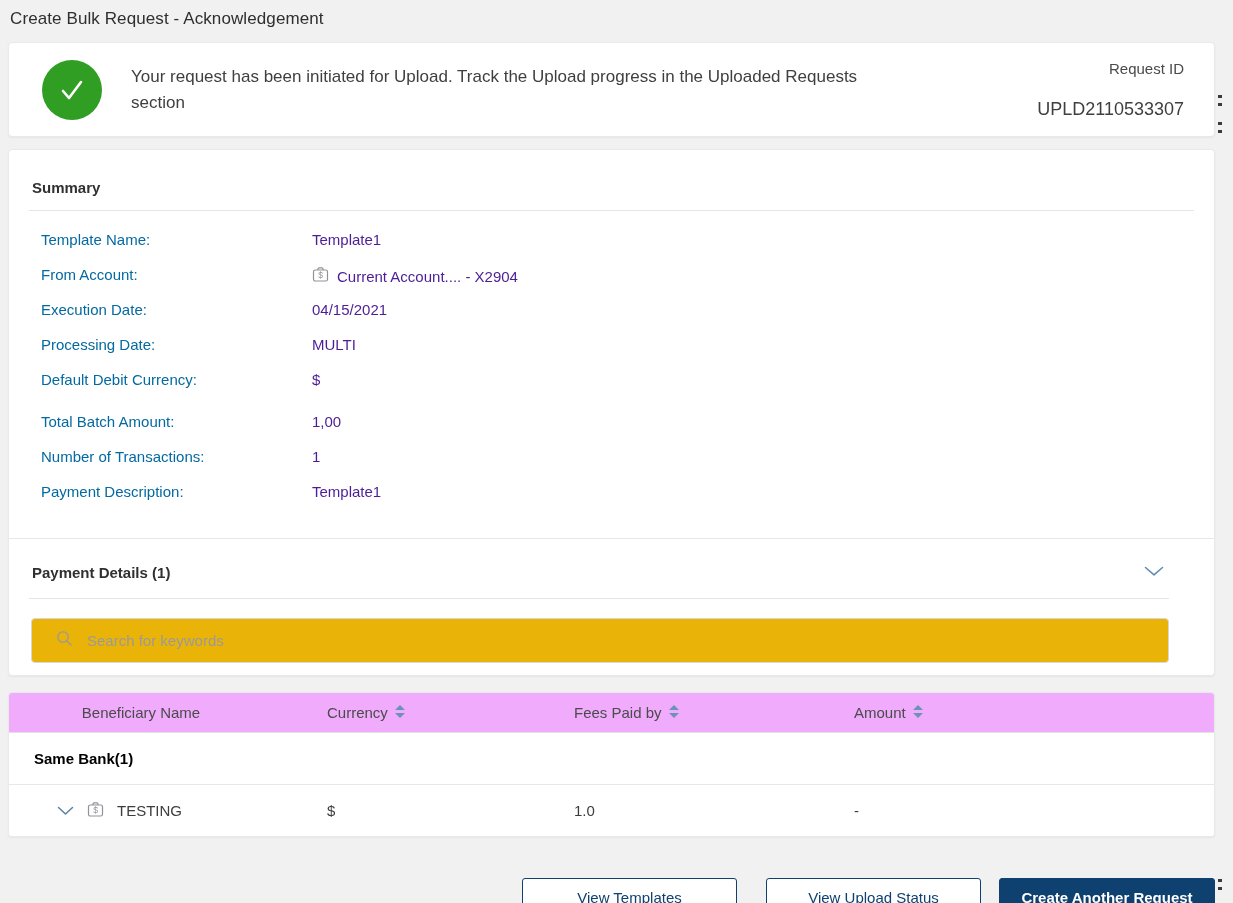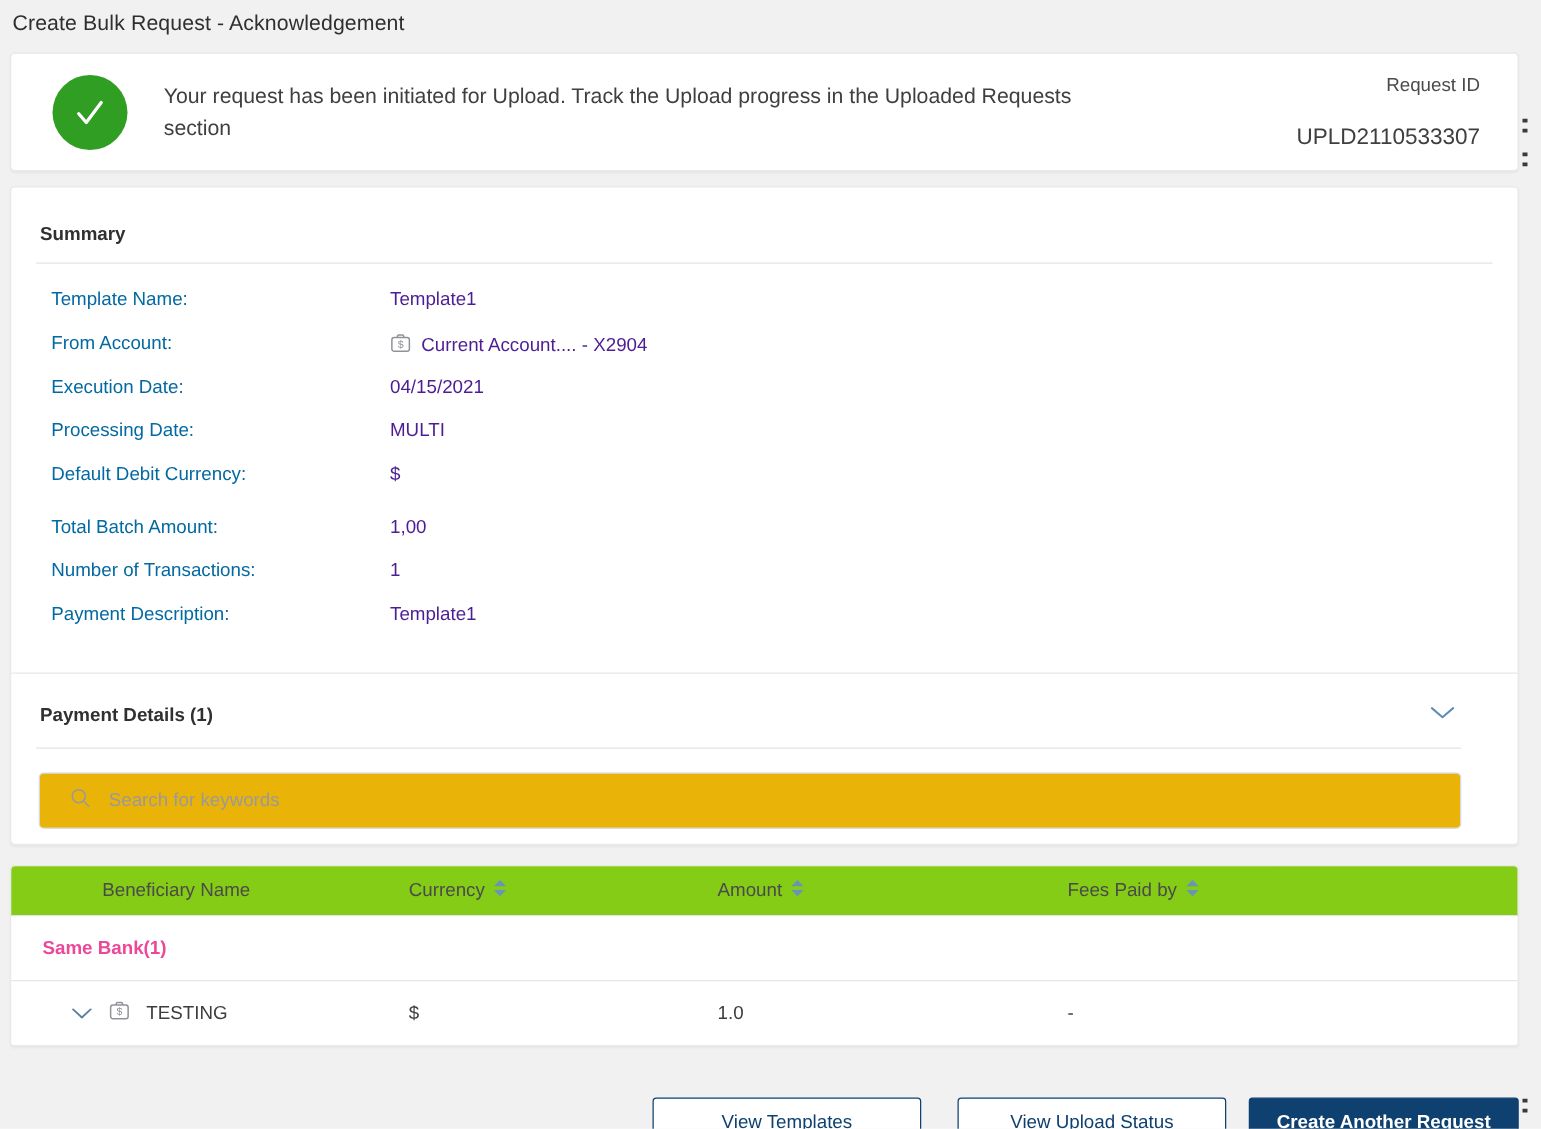--- a/index.html
+++ b/index.html
@@ -94,31 +94,31 @@
   }
   .search-box input::placeholder { color:#9a9a9a; }
 
   
   .table-card { margin-top:16px; border-radius:3px; }
   .thead {
     display:grid;
     grid-template-columns:318px 247px 280px 1fr;
     align-items:center;
     height:40px;
-    background:#84cc16;
+    background:#f0abfc;
     border-bottom:1px solid #e2e2e2;
     border-top-left-radius:3px; border-top-right-radius:3px;
     font-size:15px; color:#4b4b4b;
   }
   .th { display:flex; align-items:center; gap:6px; }
   .th-center { justify-content:center; padding-right:54px; }
   .group-row {
     height:52px; display:flex; align-items:center;
     padding-left:25px;
-    font-size:15px; font-weight:bold; color:#ec4899;
+    font-size:15px; font-weight:bold; color:#000000;
     border-bottom:1px solid #e7e7e7;
   }
   .data-row {
     display:grid;
     grid-template-columns:318px 247px 280px 1fr;
     align-items:center;
     height:51px;
     font-size:15px; color:#3d3d3d;
   }
   .cell-beneficiary { display:flex; align-items:center; gap:13px; padding-left:48px; }
@@ -255,30 +255,30 @@
       <div class="th">
         <span>Currency</span>
         <span>
           <svg width="12" height="15" viewBox="0 0 12 15">
             <polygon points="6,1 11,6 1,6" fill="#6b93b8"></polygon>
             <polygon points="1,9 11,9 6,14" fill="#6b93b8"></polygon>
           </svg>
         </span>
       </div>
       <div class="th">
-        <span>Amount</span>
+        <span>Fees Paid by</span>
         <span>
           <svg width="12" height="15" viewBox="0 0 12 15">
             <polygon points="6,1 11,6 1,6" fill="#6b93b8"></polygon>
             <polygon points="1,9 11,9 6,14" fill="#6b93b8"></polygon>
           </svg>
         </span>
       </div>
       <div class="th">
-        <span>Fees Paid by</span>
+        <span>Amount</span>
         <span>
           <svg width="12" height="15" viewBox="0 0 12 15">
             <polygon points="6,1 11,6 1,6" fill="#6b93b8"></polygon>
             <polygon points="1,9 11,9 6,14" fill="#6b93b8"></polygon>
           </svg>
         </span>
       </div>
     </div>
 
     <div class="group-row">

